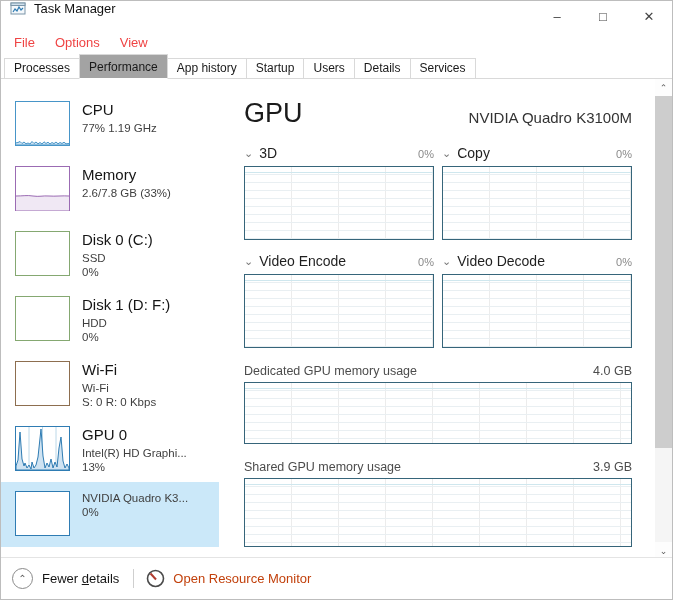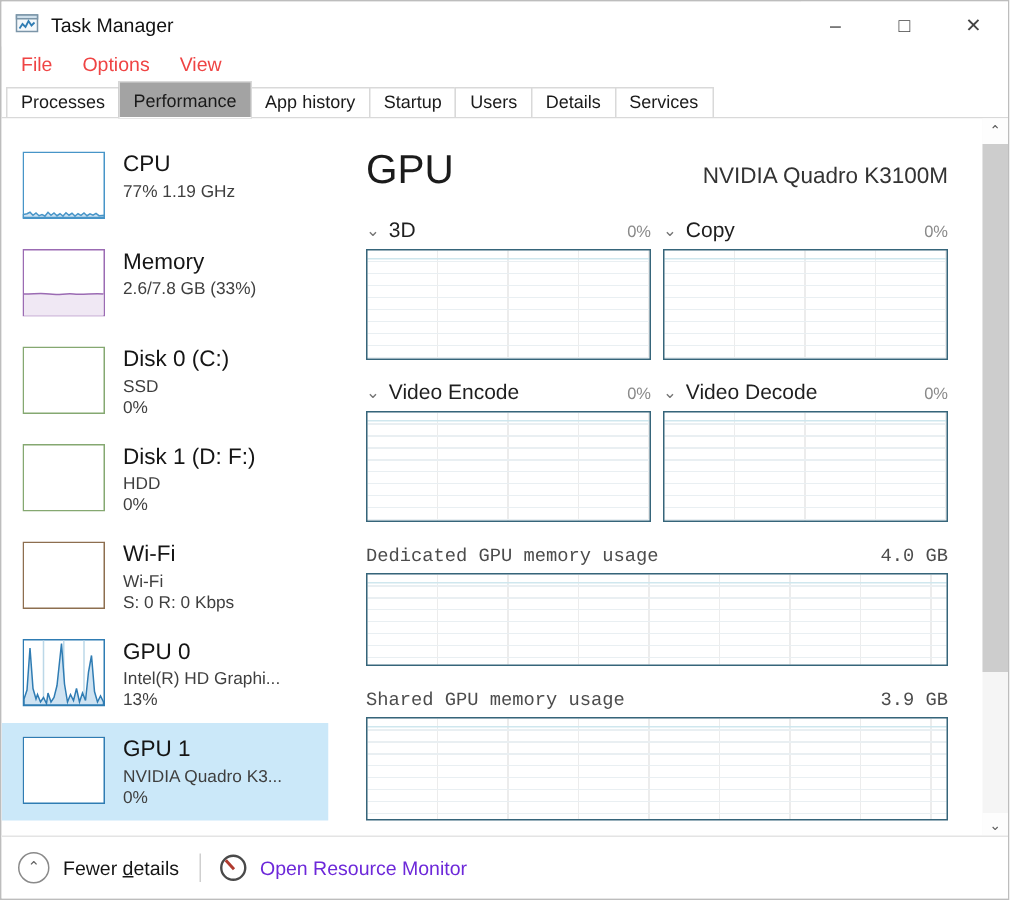--- a/index.html
+++ b/index.html
@@ -1,21 +1,21 @@
 <!DOCTYPE html>
 <html><head>
 <meta charset="utf-8">
 <style>
   * { margin:0; padding:0; box-sizing:border-box; }
   html,body { background:#fff; }
   body { font-family:"Liberation Sans","DejaVu Sans",sans-serif; color:#1a1a1a; }
   .window { position:relative; width:673px; height:600px; background:#fff; overflow:hidden; border:1px solid #bdbdbd; }
 
   
-  .titlebar { position:absolute; top:0; left:0; right:0; height:30px; background:#fff; display:flex; align-items:center; }
+  .titlebar { position:absolute; top:0; left:0; right:0; height:30px; background:#fff; display:flex; align-items:flex-start; }
   .app-icon { width:16px; height:16px; margin:0 8px 0 9px; flex:0 0 auto; }
   .title-text { font-size:13px; color:#111; }
   .win-controls { position:absolute; right:0; top:0; height:30px; display:flex; }
   .win-btn { width:46px; height:30px; display:flex; align-items:center; justify-content:center; font-size:13px; color:#444; background:#fff; border:none; cursor:default; }
 
   
   .menubar { position:absolute; top:30px; left:0; right:0; height:23px; display:flex; align-items:center; padding-left:3px; }
   .menu-item { font-size:13px; color:#ef4444; padding:2px 10px; }
 
   
@@ -49,41 +49,41 @@
     border:1px solid #36657a; background-color:#fff;
     background-image:
       linear-gradient(#cfe7ee,#cfe7ee),
       repeating-linear-gradient(to bottom, transparent 0 7px, #e9eff2 7px 8px),
       repeating-linear-gradient(to right, transparent 0 46px, #ececec 46px 47px);
     background-size:100% 1px,100% 100%,100% 100%;
     background-position:0 5px,0 0,0 0;
     background-repeat:no-repeat,repeat,repeat;
   }
   .chart-sm { height:74px; }
-  .mem-row { display:flex; align-items:center; margin:16px 0 4px; width:388px;font-family:Liberation Mono, monospace; }
+  .mem-row { display:flex; align-items:center; margin:16px 0 4px; width:388px; }
   .mem-label { font-size:12.5px; color:#4c4c4c; }
   .mem-val { margin-left:auto; font-size:12.5px; color:#4c4c4c; }
   .chart-w1 { width:388px; height:62px; }
   .chart-w2 { width:388px; height:69px; }
 
   
   .scrollbar { position:absolute; right:0; top:0; width:17px; height:480px; background:#f5f5f5; }
   .scroll-arrow { position:absolute; left:0; width:17px; height:17px; display:flex; align-items:center; justify-content:center; font-size:9px; color:#5a5a5a; background:#fdfdfd; }
   .scroll-up { top:0; } .scroll-down { bottom:0; }
   .scroll-thumb { position:absolute; left:0; top:17px; width:17px; height:352px; background:#cdcdcd; }
 
   
   .footer { position:absolute; left:0; right:0; bottom:0; height:42px; border-top:1px solid #e4e4e4; display:flex; align-items:center; padding-left:11px; background:#fff; }
   .fewer-btn { display:flex; align-items:center; cursor:default; }
   .circle-chev { width:21px; height:21px; border:1px solid #8a8a8a; border-radius:50%; display:flex; align-items:center; justify-content:center; font-size:10px; color:#5f5f5f; margin-right:9px; }
   .fewer-text { font-size:13px; color:#151515; }
   .fewer-text u { text-decoration:underline; }
   .foot-div { width:1px; height:19px; background:#cfcfcf; margin:0 12px 0 14px; }
   .gauge-icon { width:19px; height:19px; margin-right:8px; }
-  .rm-link { font-size:13px; color:#6d28d9; text-decoration:none; cursor:pointer; }
+  .rm-link { font-size:13px; color:#c2410c; text-decoration:none; cursor:pointer; }
 </style>
 </head>
 <body>
 
 <div class="window">
 
   <div class="titlebar">
     <svg class="app-icon" viewBox="0 0 16 16">
       <rect x="1" y="2" width="14" height="11" fill="#f4f8fb" stroke="#7b95a8" stroke-width="1"></rect>
       <rect x="1" y="2" width="14" height="2.5" fill="#cfe0ec" stroke="#7b95a8" stroke-width="1"></rect>
@@ -186,21 +186,20 @@
           <div class="side-sub">Intel(R) HD Graphi...</div>
           <div class="side-sub">13%</div>
         </div>
       </div>
 
       <div class="side-item selected">
         <svg class="mini" viewBox="0 0 55 45">
           <rect x="0.5" y="0.5" width="54" height="44" fill="#fff" stroke="#2f7cb3"></rect>
         </svg>
         <div class="side-text">
-          <div class="side-title">GPU 1</div>
           <div class="side-sub">NVIDIA Quadro K3...</div>
           <div class="side-sub">0%</div>
         </div>
       </div>
 
     </div>
 
     <div class="main">
 
       <div class="main-header">

